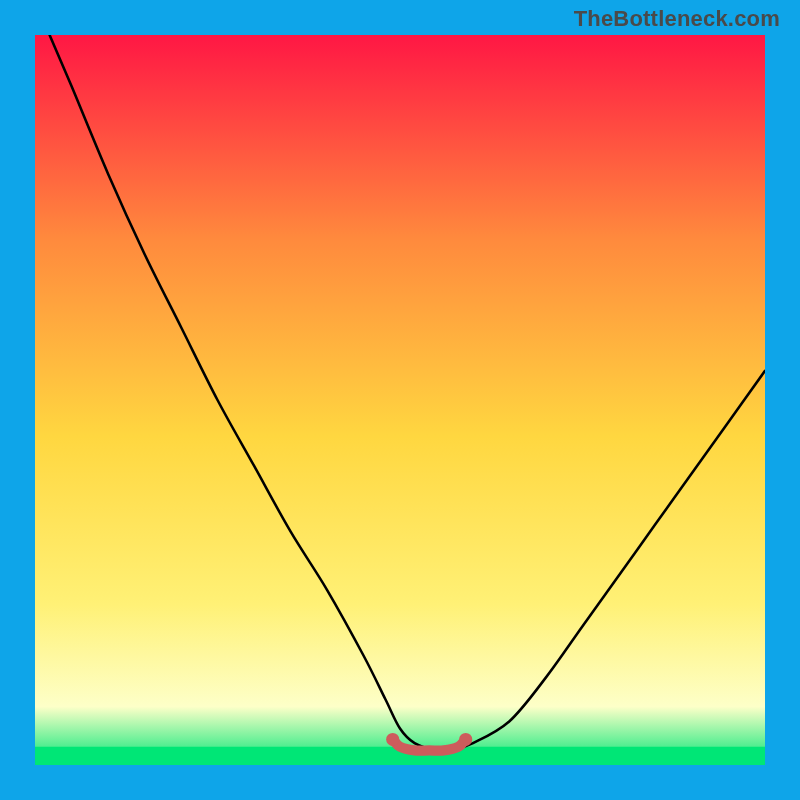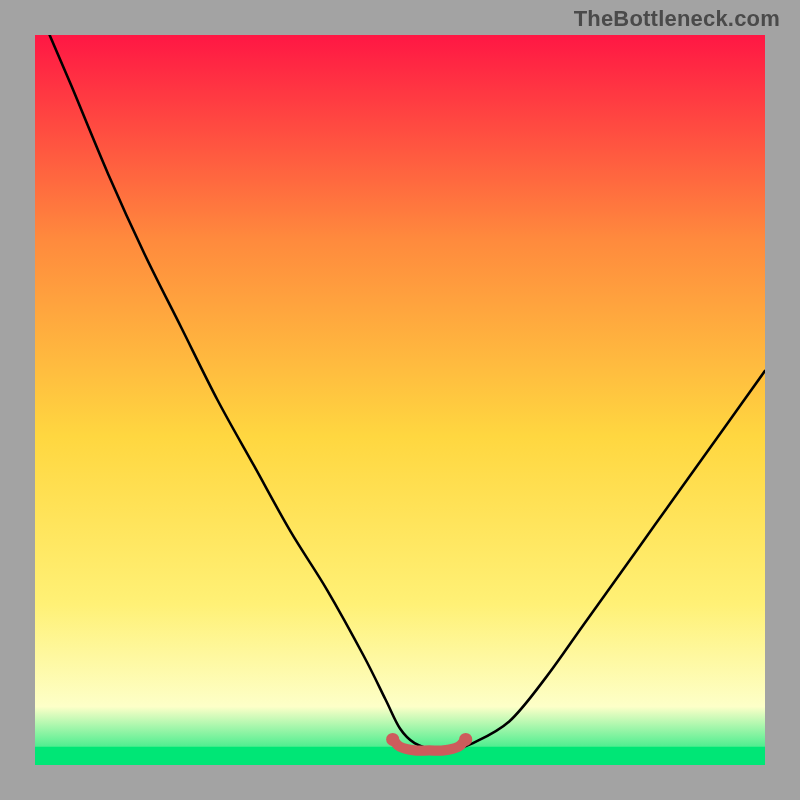--- a/index.html
+++ b/index.html
@@ -7,21 +7,21 @@
     padding: 0;
     width: 800px;
     height: 800px;
     background: #000000;
     overflow: hidden;
   }
   .outer {
     position: relative;
     width: 800px;
     height: 800px;
-    background: #a3a3a3;
+    background: #0ea5e9;
   }
   .watermark {
     position: absolute;
     top: 6px;
     right: 20px;
     font-family: Arial, Helvetica, sans-serif;
     font-size: 22px;
     font-weight: 600;
     color: #4a4a4a;
     letter-spacing: 0.2px;

